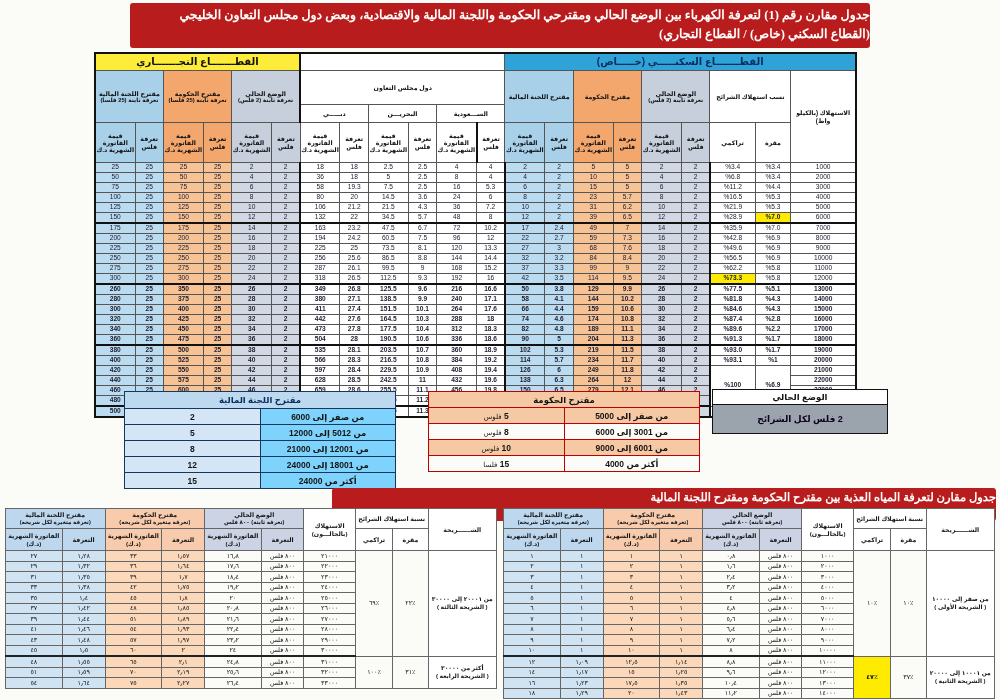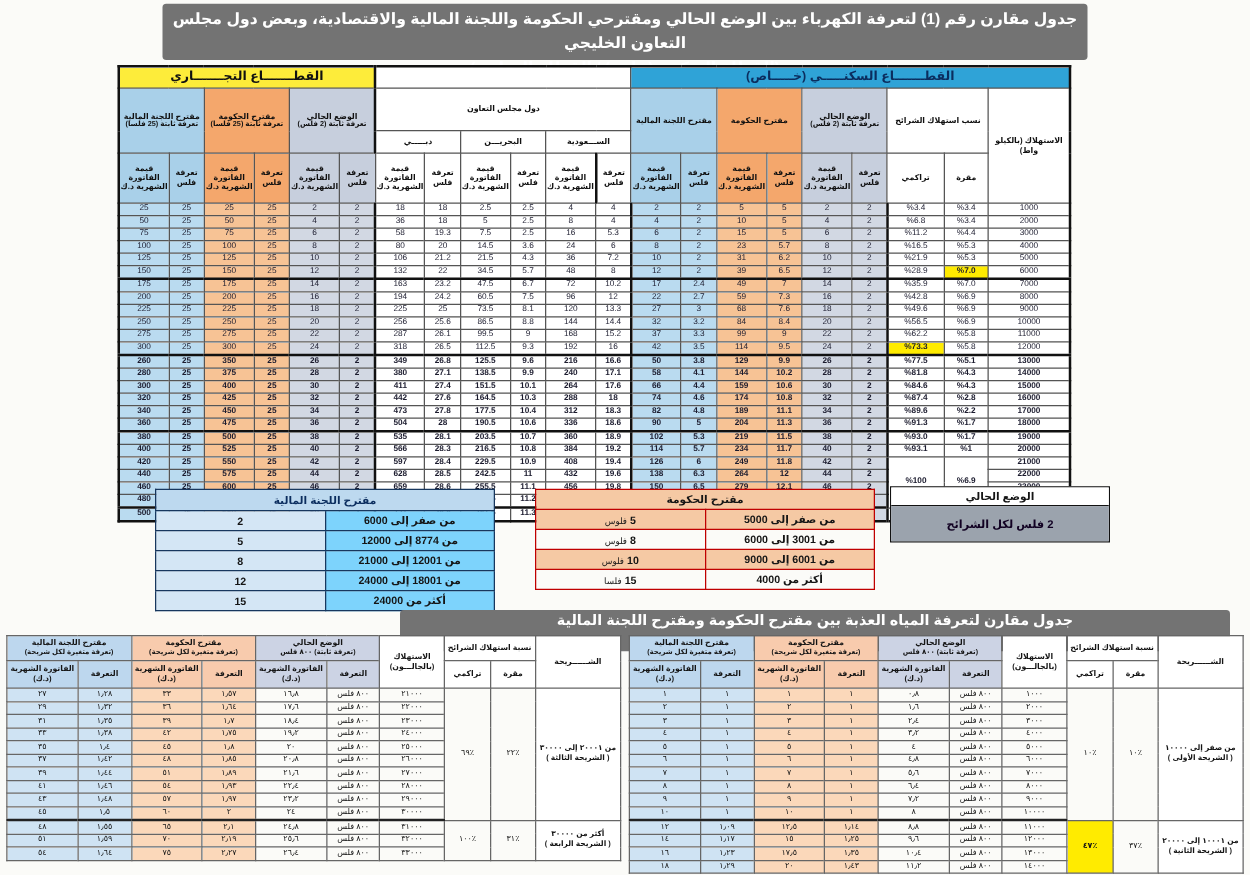--- a/index.html
+++ b/index.html
@@ -1,19 +1,19 @@
 <!DOCTYPE html>
 <html lang="ar"><head>
 <meta charset="utf-8">
 <style>
   html,body{margin:0;padding:0;background:#e9e9e6;font-family:"Liberation Sans","DejaVu Sans",sans-serif;}
   #page{position:relative;width:1000px;height:700px;background:#fbfbf8;overflow:hidden;margin:0 auto;color:#151515;}
-  .banner{position:absolute;background:#737373;color:#fff;font-weight:bold;text-align:center;border-radius:3px;}
+  .banner{position:absolute;background:#b91c1c;color:#fff;font-weight:bold;text-align:right;border-radius:3px;font-family:Liberation Serif, serif;}
   #title1{left:130px;top:3px;width:740px;height:45px;font-size:12.5px;line-height:1.55;padding-top:3px;box-sizing:border-box;}
-  #title2{left:320px;top:488px;width:664px;height:33px;font-size:11.5px;line-height:19px;}
+  #title2{left:332px;top:488px;width:664px;height:33px;font-size:11.5px;line-height:19px;}
   table{border-collapse:collapse;table-layout:fixed;}
   
   #elec-wrap{position:absolute;left:94px;top:52px;width:763px;}
   table.et{width:100%;border:2px solid #111;}
   .et th,.et td{border:1px solid #555;text-align:center;vertical-align:middle;padding:0;overflow:hidden;}
   .et td{font-size:6.6px;line-height:1.35;height:9px;direction:ltr;color:#1b1b2e;}
   .et th{font-size:6.3px;line-height:1.15;font-weight:bold;color:#111;}
   .et .sub{display:block;font-weight:bold;font-size:5.8px;}
   .bn-yellow{background:#fdec3a;font-size:10px !important;height:16px;}
   .bn-blue{background:#2fa3d7;color:#0b2d5e !important;font-size:10px !important;height:16px;}
@@ -716,21 +716,21 @@
           <tr>
             <th colspan="2">مقترح اللجنة المالية</th>
           </tr>
         </thead>
       <tbody>
           <tr>
             <td class="tier">من صفر إلى 6000</td>
             <td class="val">2</td>
           </tr>
           <tr>
-            <td class="tier">من 8774 إلى 12000</td>
+            <td class="tier">من 5012 إلى 12000</td>
             <td class="val">5</td>
           </tr>
           <tr>
             <td class="tier">من 12001 إلى 21000</td>
             <td class="val">8</td>
           </tr>
           <tr>
             <td class="tier">من 18001 إلى 24000</td>
             <td class="val">12</td>
           </tr>

